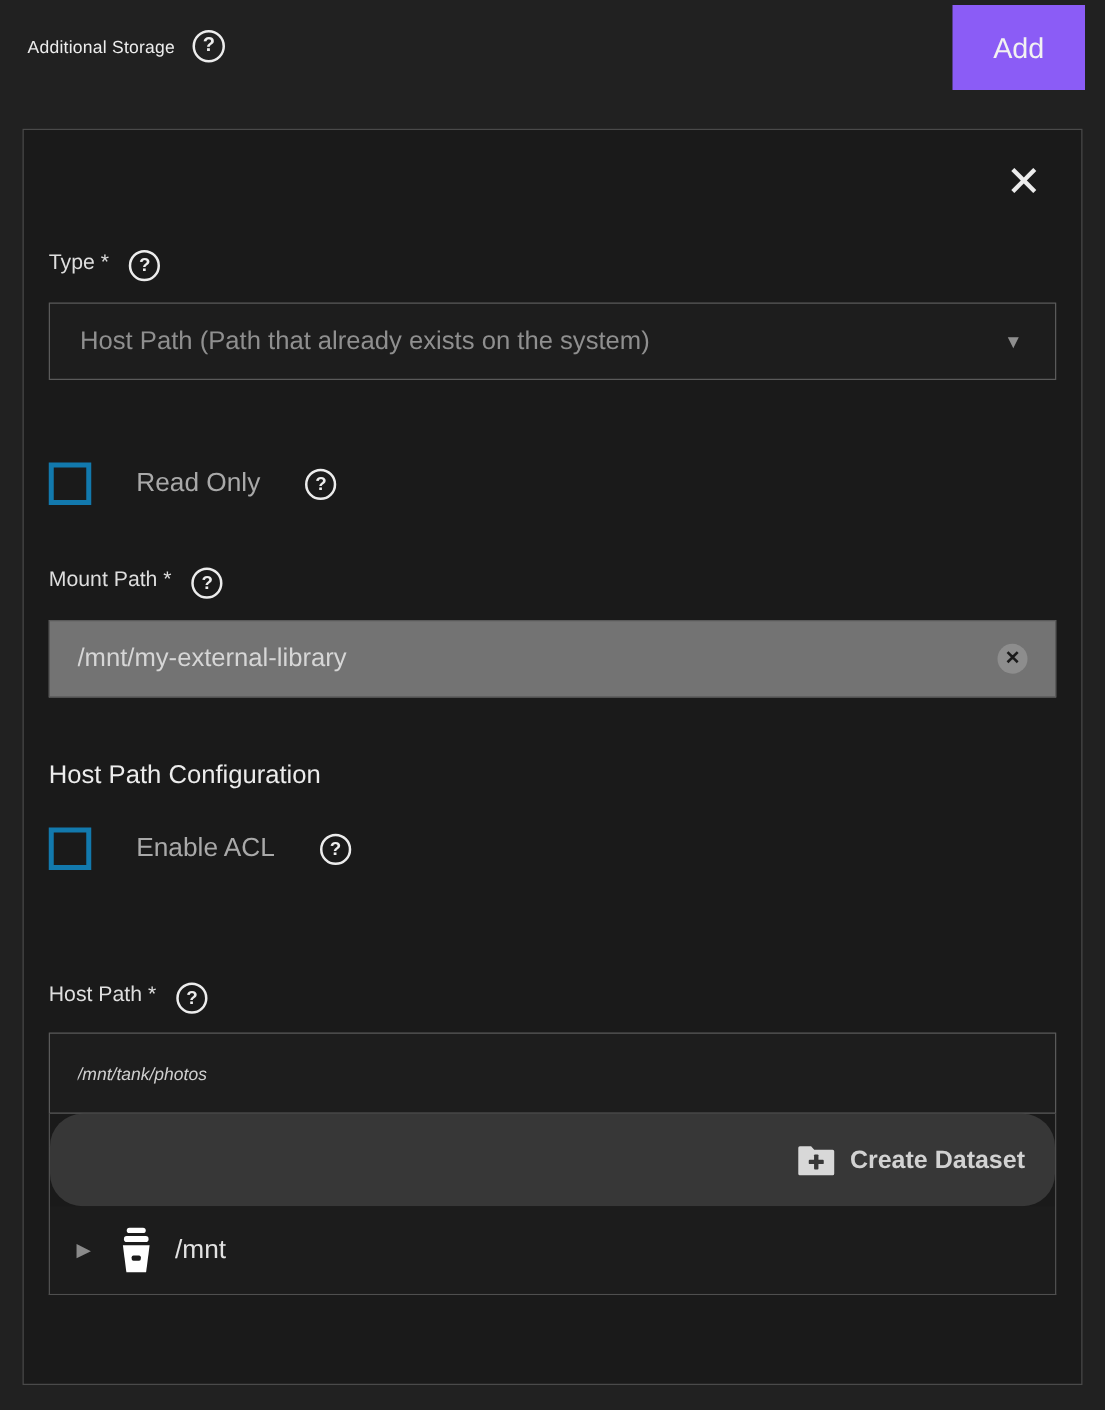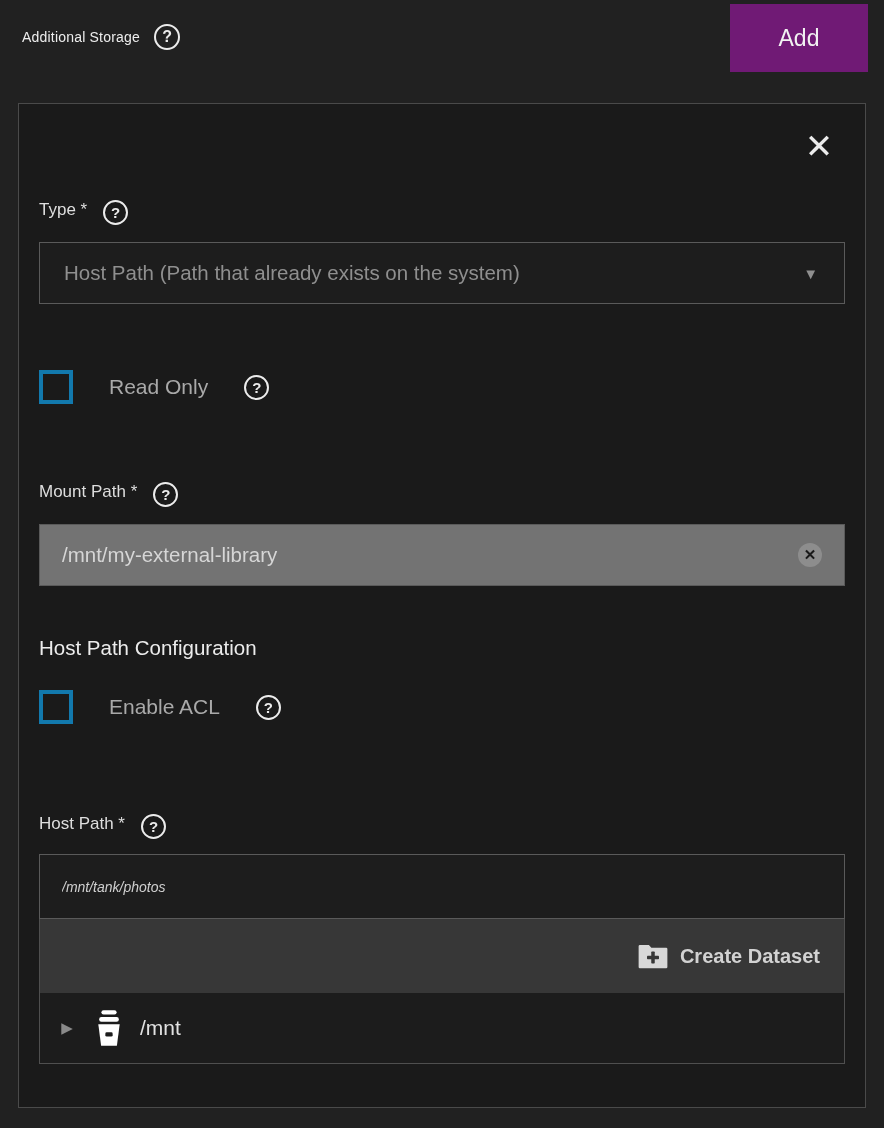--- a/index.html
+++ b/index.html
@@ -3,22 +3,22 @@
 <meta charset="utf-8">
 <style>
   * { margin:0; padding:0; box-sizing:border-box; }
   html,body { width:884px; height:1128px; background:#212121; overflow:hidden;
     font-family:"Liberation Sans","DejaVu Sans",sans-serif; }
 
   
   .header { position:relative; height:103px; }
   .header-left { position:absolute; left:22px; top:24px; display:flex; align-items:center; gap:14px; }
   .page-title { color:#ededed; font-size:14px; letter-spacing:.2px; }
-  .add-btn { position:absolute; top:4px; right:16px; width:138px; height:68px;
-    background:#701a75; border:none; color:#f2f2f2; font-size:23px; cursor:pointer;
+  .add-btn { position:absolute; top:4px; right:16px; width:106px; height:68px;
+    background:#8b5cf6; border:none; color:#f2f2f2; font-size:23px; cursor:pointer;
     font-family:inherit; }
 
   
   .help { width:26px; height:26px; border:2.5px solid #ececec; border-radius:50%;
     color:#ececec; font-size:16px; font-weight:bold; display:inline-flex;
     align-items:center; justify-content:center; flex:0 0 auto; background:transparent; }
 
   
   .card { margin:0 18px; height:1005px; background:#1a1a1a; border:1px solid #4a4a4a;
     position:relative; padding:0 20px; }
@@ -37,40 +37,40 @@
   .select-value { color:#8f8f8f; font-size:20.5px; }
   .caret { position:absolute; right:26px; color:#8f8f8f; font-size:15px; }
 
   .check-row { display:flex; align-items:center; gap:36px; height:38px; }
   .row-readonly { margin-top:64px; }
   .row-acl { margin-top:28px; }
   .checkbox { width:34px; height:34px; border:4px solid #1279ad; background:transparent;
     cursor:pointer; flex:0 0 auto; }
   .check-label { color:#a9a9a9; font-size:21px; }
 
-  .row-mountlabel { margin-top:76px; }
+  .row-mountlabel { margin-top:48px; }
   .text-input { margin-top:16px; height:62px; border:1px solid #5a5a5a; background:#737373;
     display:flex; align-items:center; padding:0 22px; position:relative; }
   .text-input input { flex:1; background:transparent; border:none; outline:none;
     color:#d6d6d6; font-size:20.5px; font-family:inherit; }
   .clear-btn { width:24px; height:24px; border-radius:50%; background:#8d8d8d; border:none;
     color:#1a1a1a; font-size:15px; font-weight:bold; line-height:24px; text-align:center;
     cursor:pointer; flex:0 0 auto; padding:0; }
 
   .section-heading { margin-top:50px; color:#ececec; font-size:20.5px; }
 
   .row-hostlabel { margin-top:88px; }
   .host-input { margin-top:14px; height:65px; border:1px solid #5a5a5a; background:#1d1d1d;
     display:flex; align-items:center; padding:0 22px; }
   .host-input input { flex:1; background:transparent; border:none; outline:none;
     color:#cfcfcf; font-size:14px; font-family:inherit;font-style:italic; }
 
   .browser { border:1px solid #4f4f4f; border-top:none; }
   .browser-toolbar { height:74px; background:#373737; display:flex; align-items:center;
-    justify-content:flex-end; padding:4px 24px; }
+    justify-content:flex-end; padding:4px 24px;border-radius:26px; }
   .create-dataset { display:flex; align-items:center; gap:12px; background:transparent;
     border:none; cursor:pointer; font-family:inherit; }
   .create-dataset .label { color:#d2d2d2; font-size:20px; font-weight:bold; }
   .tree { background:#1c1c1c; }
   .tree-row { height:70px; display:flex; align-items:center; padding-left:16px; gap:14px;
     cursor:pointer; }
   .tree-toggle { color:#8a8a8a; font-size:15px; width:22px; text-align:center;
     background:transparent; border:none; cursor:pointer; font-family:inherit; }
   .tree-label { color:#e2e2e2; font-size:21px; }
   .icon-svg { display:block; }

